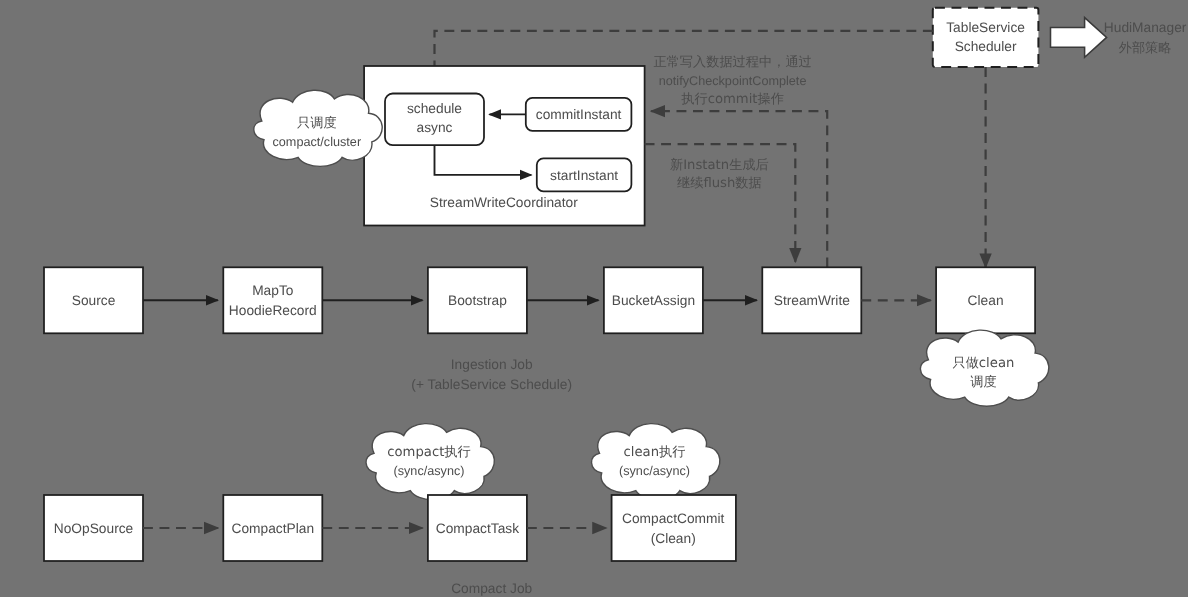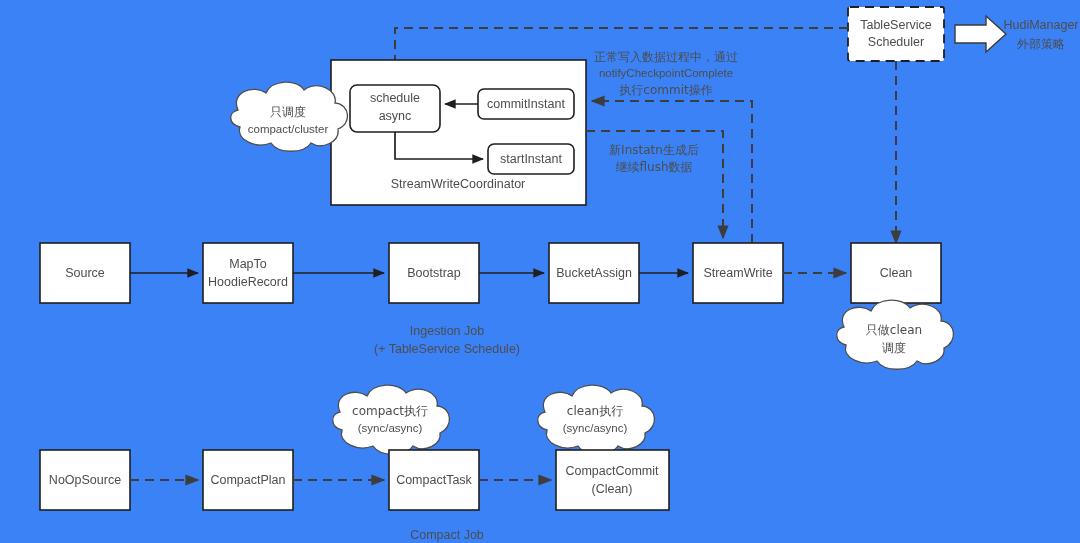--- a/index.html
+++ b/index.html
@@ -4,21 +4,21 @@
 <style>
   html, body {
     margin: 0;
     padding: 0;
     background: #ffffff;
   }
   #canvas-wrap {
     position: relative;
     width: 1080px;
     height: 543px;
-    background: #3b82f6;
+    background: #737373;
     font-family: "Liberation Sans", sans-serif;
   }
   svg#diagram {
     display: block;
     width: 1080px;
     height: 543px;
   }
   .node-rect {
     fill: #ffffff;
     stroke: #1f1f1f;

